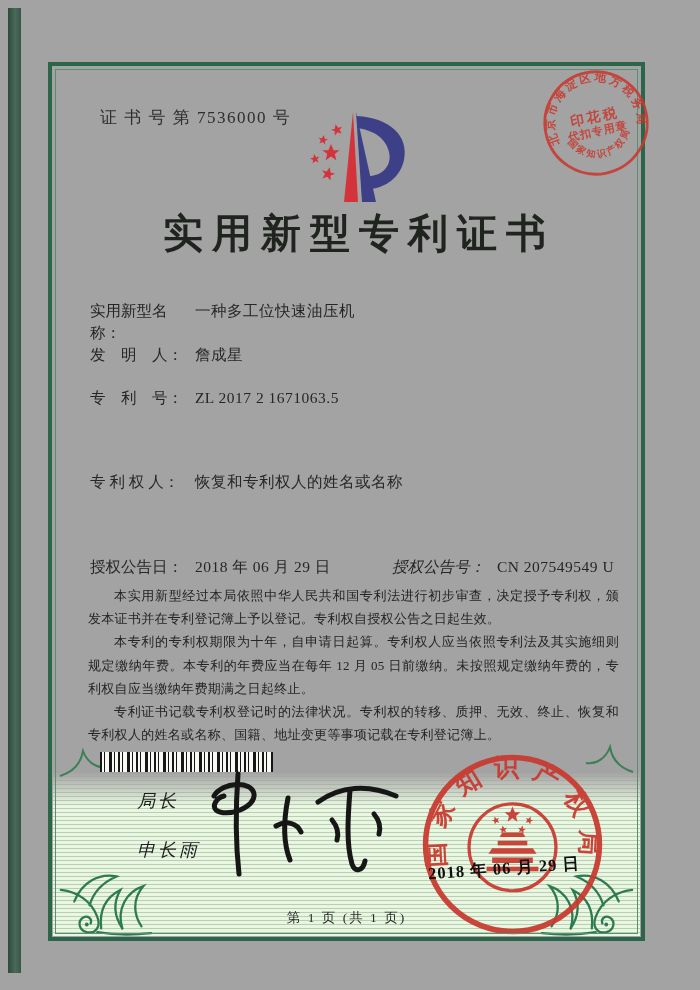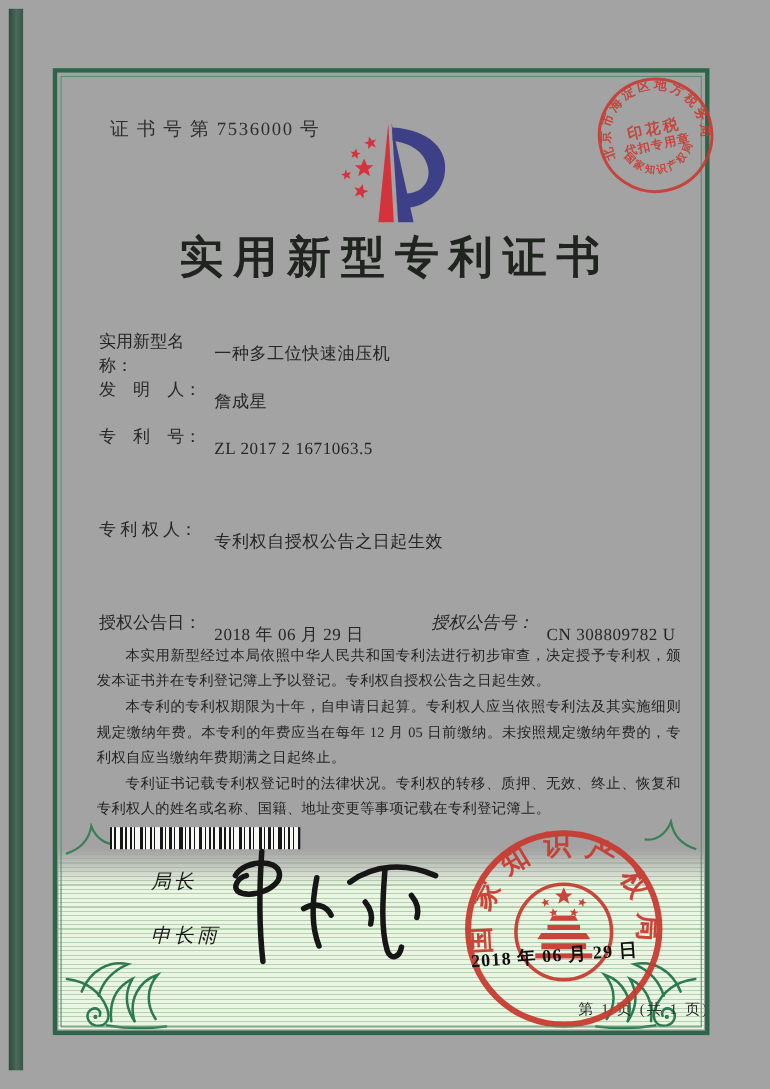--- a/index.html
+++ b/index.html
@@ -26,21 +26,21 @@
   .cert-no{position:absolute;left:100px;top:106px;font-size:17px;color:#2e2e2e;
            letter-spacing:1.5px;z-index:3;}
   .logo{position:absolute;left:287px;top:110px;z-index:3;}
   .title{position:absolute;left:48px;top:206px;width:597px;text-align:center;
          font-size:40px;font-weight:700;color:#20241f;letter-spacing:9px;
          padding-left:25px;box-sizing:border-box;z-index:3;}
 
   .row{position:absolute;left:90px;width:540px;font-size:15.5px;color:#262626;z-index:3;
        line-height:22px;}
   .flabel{display:inline-block;width:101px;vertical-align:top;}
-  .fvalue{display:inline-block;vertical-align:top;letter-spacing:.5px;margin-top:11px;}
+  .fvalue{display:inline-block;vertical-align:top;letter-spacing:.5px;}
   .addr-value{width:435px;}
   .pair2{position:absolute;left:302px;top:0;}
   .pair2 .flabel{width:101px;font-style:italic;}
 
   .body-text{position:absolute;left:88px;top:584px;width:531px;z-index:3;
              font-size:13px;line-height:23.2px;color:#242424;text-align:justify;
              letter-spacing:.3px;}
   .body-text p{margin:0;text-indent:2em;}
 
   .barcode{position:absolute;left:100px;top:752px;width:173px;height:20px;z-index:3;
@@ -53,21 +53,21 @@
   .signature{position:absolute;left:200px;top:768px;z-index:5;}
 
   .office-seal{position:absolute;left:420px;top:752px;z-index:5;opacity:.93;}
   .seal-date{position:absolute;left:428px;top:857px;width:180px;z-index:6;
              font-size:16.5px;font-weight:700;color:#101010;transform:rotate(-4deg);
              letter-spacing:1px;white-space:nowrap;}
 
   .tax-stamp{position:absolute;left:541px;top:68px;z-index:7;opacity:.88;
              transform:rotate(-12deg);}
 
-  .page-no{position:absolute;left:48px;top:909px;width:597px;text-align:right;z-index:4;
+  .page-no{position:absolute;left:48px;top:909px;width:597px;text-align:center;z-index:4;
            font-size:13.5px;color:#2c2c2c;letter-spacing:2px;}
 </style>
 </head>
 <body>
 
 <div class="page">
 
   <div class="spine"></div>
 
   <div class="band"></div>
@@ -123,28 +123,28 @@
   <div class="row" style="top:344px">
     <span class="flabel">发　明　人：</span>
     <span class="fvalue">詹成星</span>
   </div>
   <div class="row" style="top:387px">
     <span class="flabel">专　利　号：</span>
     <span class="fvalue">ZL 2017 2 1671063.5</span>
   </div>
   <div class="row" style="top:471px">
     <span class="flabel">专 利 权 人：</span>
-    <span class="fvalue">专利权自授权公告之日起生效</span>
+    <span class="fvalue">恢复和专利权人的姓名或名称</span>
   </div>
   <div class="row" style="top:556px">
     <span class="flabel">授权公告日：</span>
     <span class="fvalue">2018 年 06 月 29 日</span>
     <span class="pair2">
       <span class="flabel">授权公告号：</span>
-      <span class="fvalue">CN 308809782 U</span>
+      <span class="fvalue">CN 207549549 U</span>
     </span>
   </div>
 
   <div class="body-text">
     <p>本实用新型经过本局依照中华人民共和国专利法进行初步审查，决定授予专利权，颁发本证书并在专利登记簿上予以登记。专利权自授权公告之日起生效。</p>
     <p>本专利的专利权期限为十年，自申请日起算。专利权人应当依照专利法及其实施细则规定缴纳年费。本专利的年费应当在每年 12 月 05 日前缴纳。未按照规定缴纳年费的，专利权自应当缴纳年费期满之日起终止。</p>
     <p>专利证书记载专利权登记时的法律状况。专利权的转移、质押、无效、终止、恢复和专利权人的姓名或名称、国籍、地址变更等事项记载在专利登记簿上。</p>
   </div>
 
   <div class="barcode"></div>

